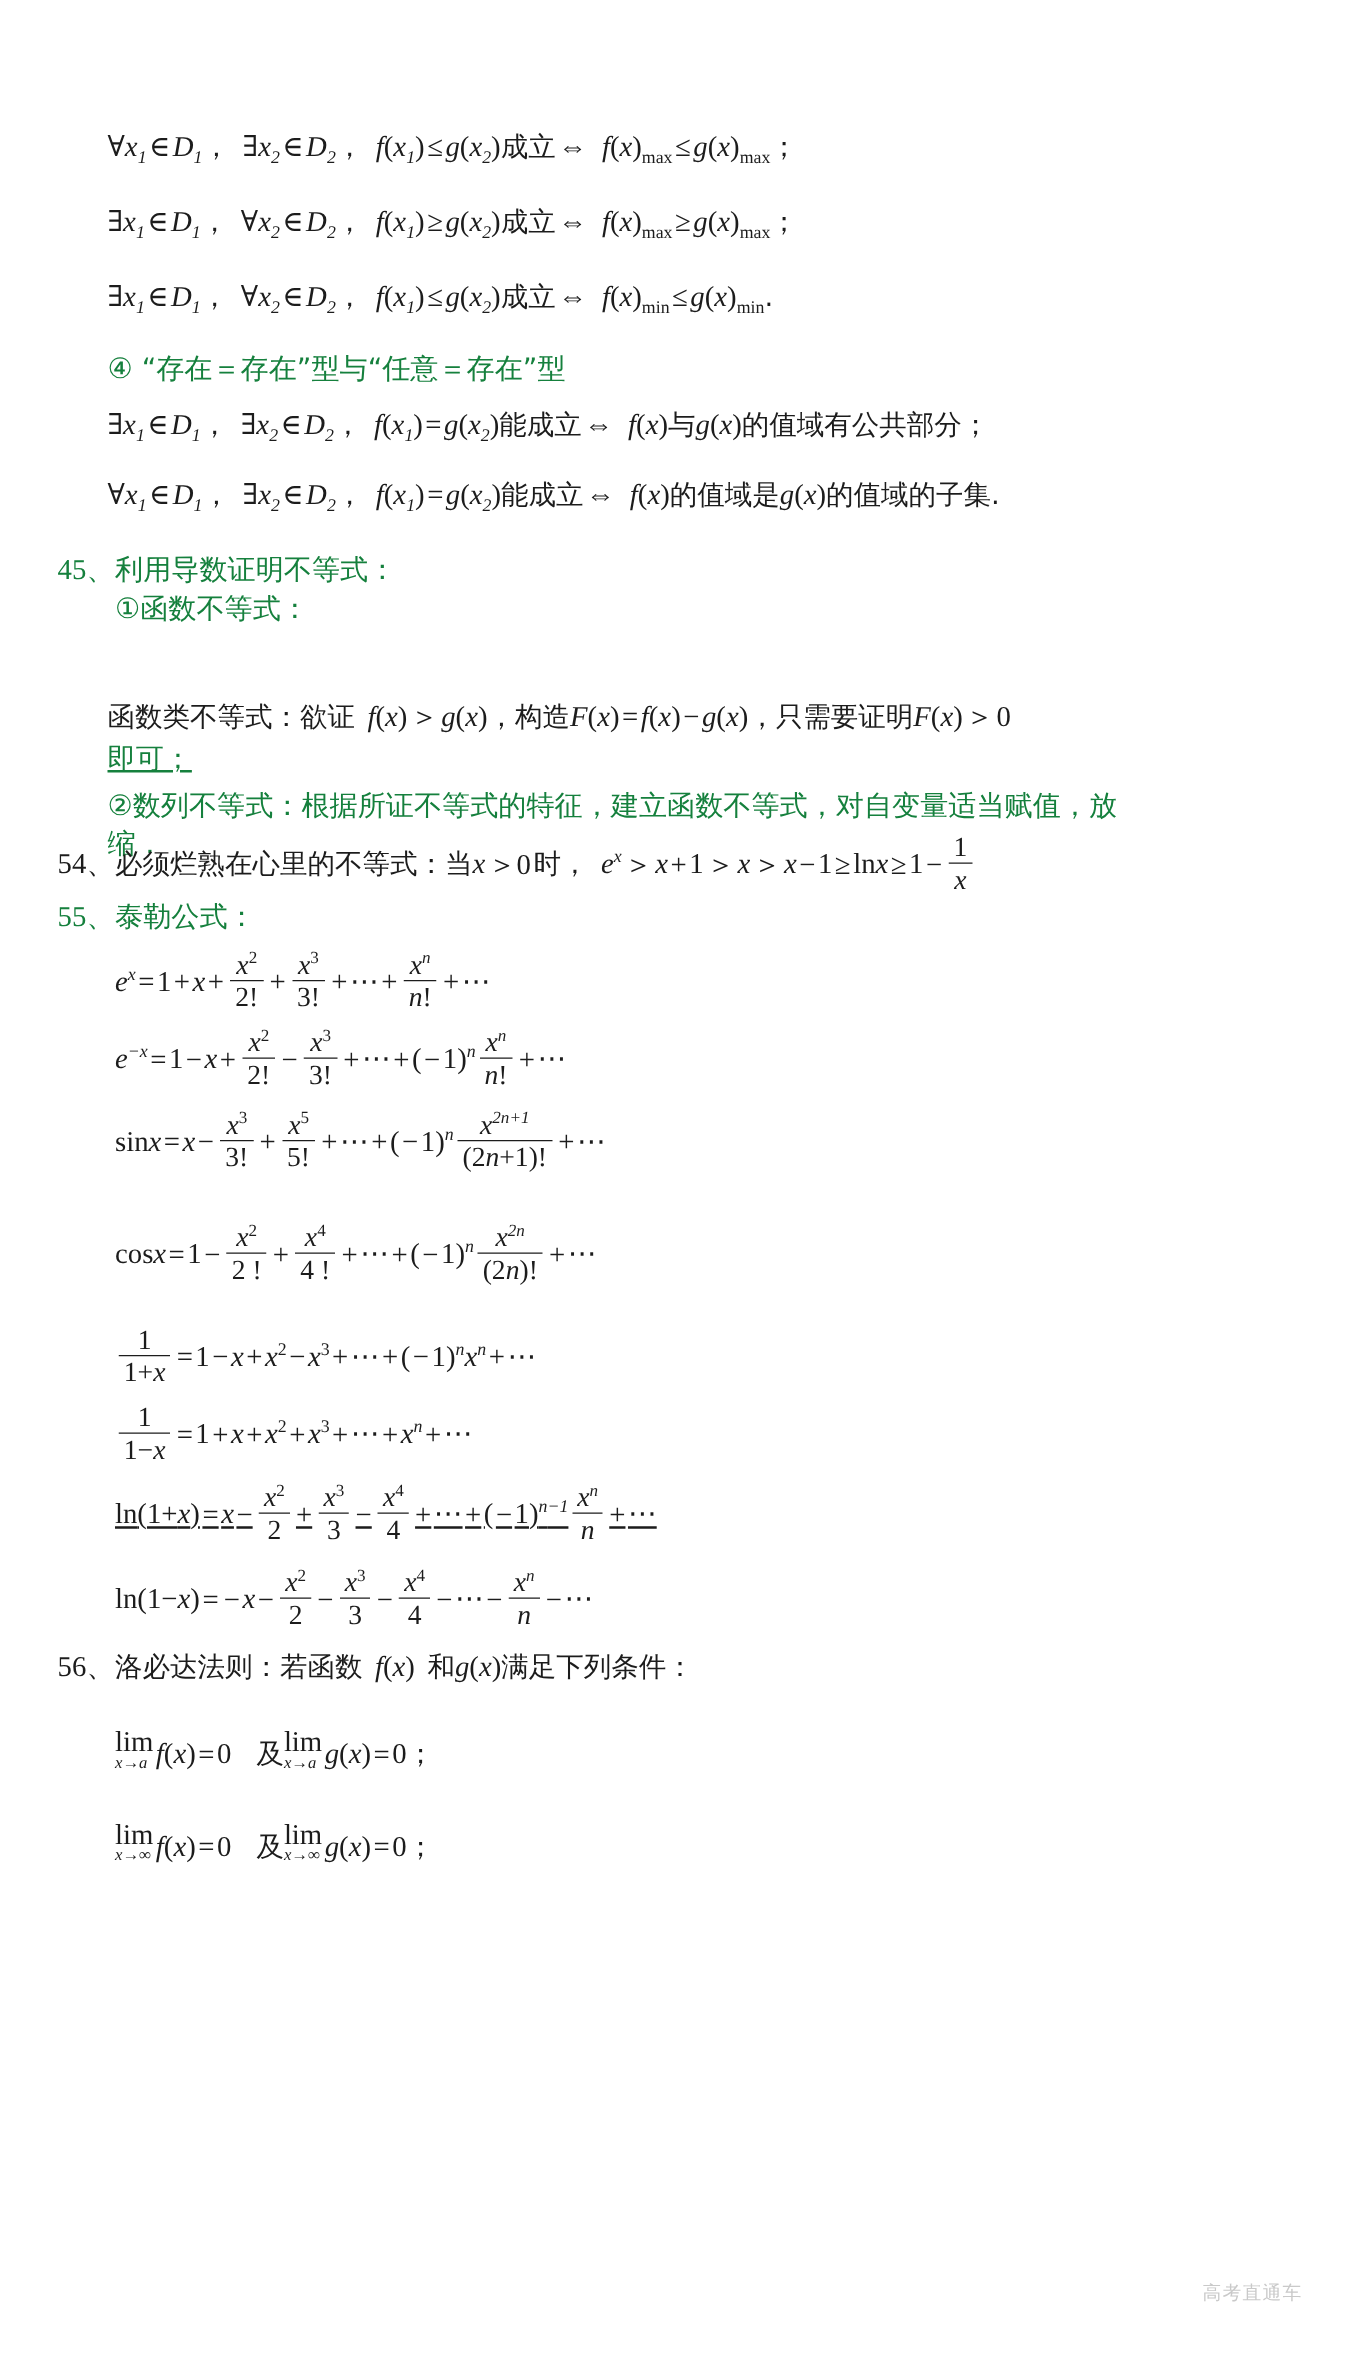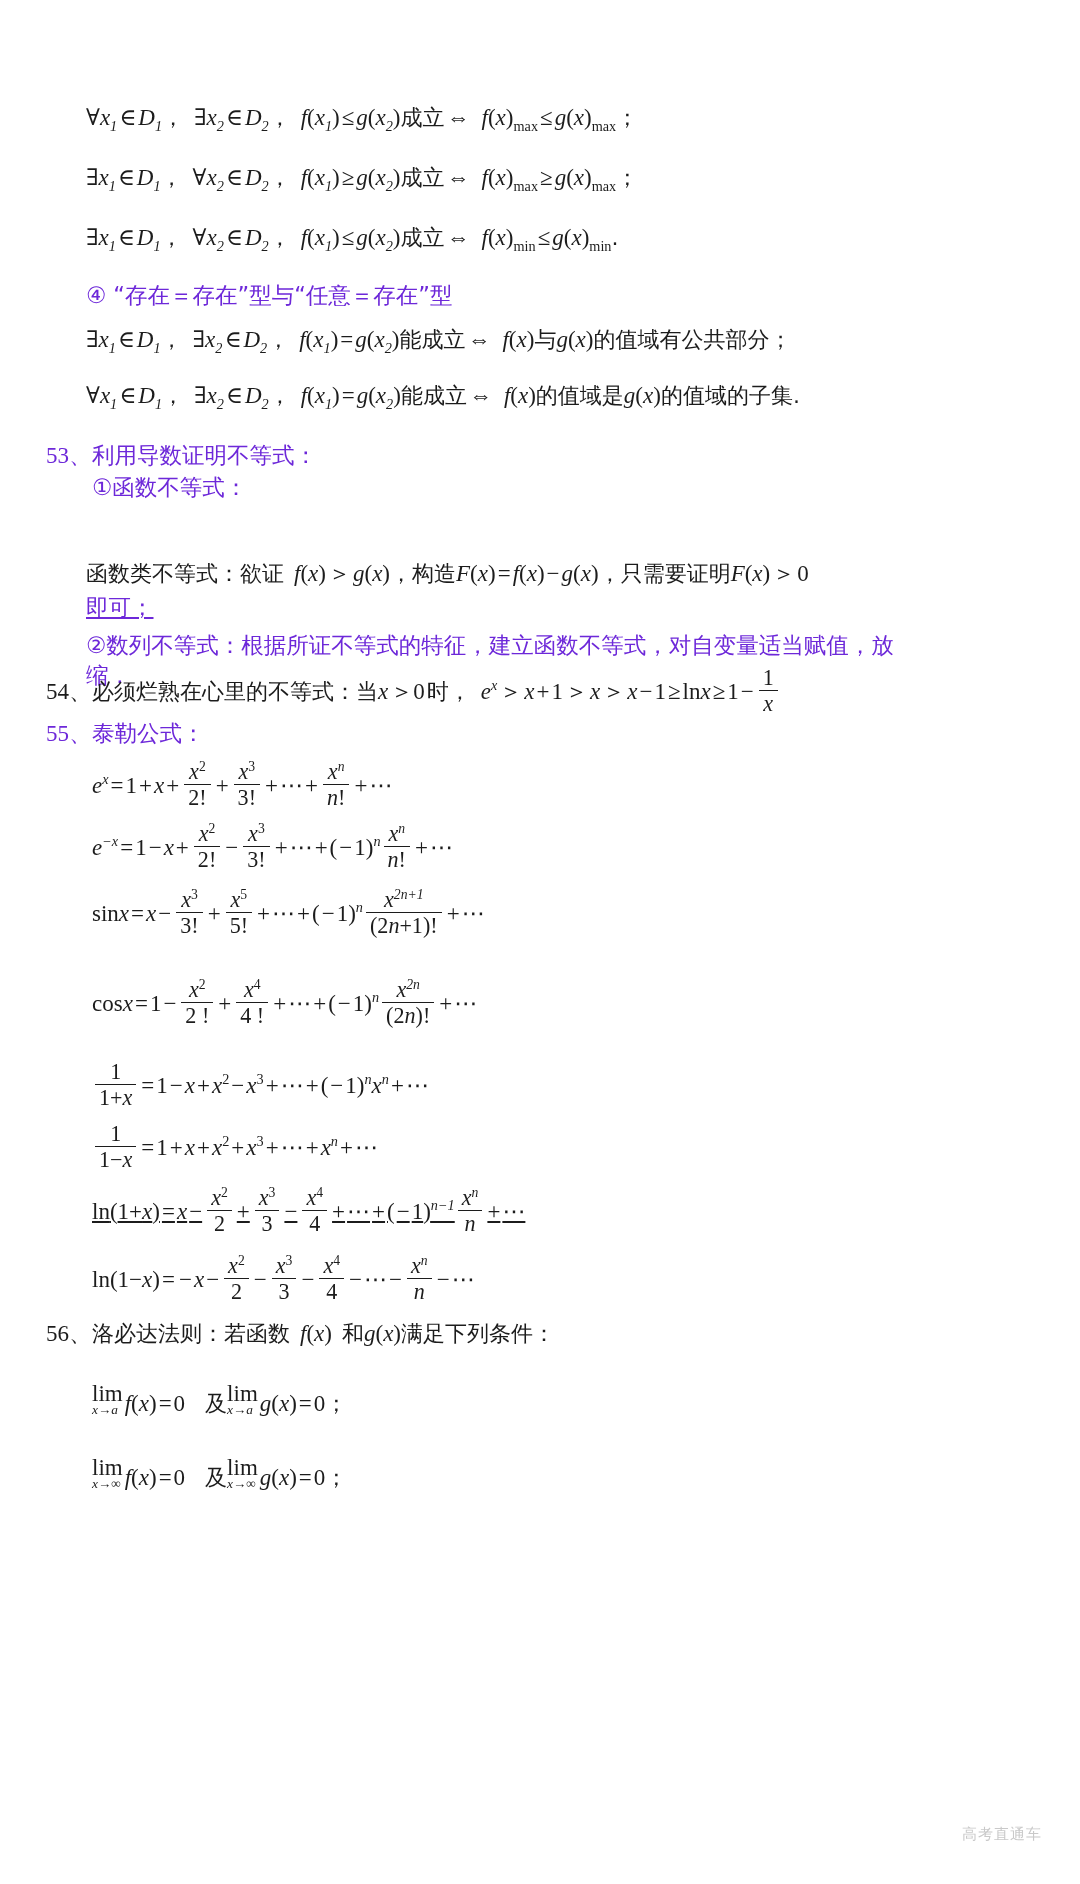--- a/index.html
+++ b/index.html
@@ -34,21 +34,21 @@
     font-family: "Liberation Serif", "DejaVu Serif", serif;
     font-size: 23px;
     font-style: italic;
     color: #1c1c1c;
     white-space: nowrap;
     line-height: 1.0;
   }
   .textline {
     font-family: "DejaVu Sans", "Liberation Sans", sans-serif;
     font-size: 22.5px;
-    color: #6d28d9;
+    color: #15803d;
     line-height: 1.35;
   }
   .upright { font-style: normal; }
   .cn {
     font-family: "DejaVu Sans", "Liberation Sans", sans-serif;
     font-style: normal;
     font-size: 22px;
   }
   .num-label {
     font-family: "Liberation Serif", "DejaVu Serif", serif;
@@ -166,21 +166,21 @@
 
     <div class="mathline r5">
       <span>∃</span><span>x</span><sub>1</sub><span class="op">∈</span><span>D</span><sub>1</sub><span class="cn">，</span><span class="spc"></span><span>∃</span><span>x</span><sub>2</sub><span class="op">∈</span><span>D</span><sub>2</sub><span class="cn">，</span><span class="spc"></span><span>f</span><span class="paren">(</span><span>x</span><sub>1</sub><span class="paren">)</span><span class="op">=</span><span>g</span><span class="paren">(</span><span>x</span><sub>2</sub><span class="paren">)</span><span class="cn">能成立</span><span class="op">⇔</span><span class="spc"></span><span>f</span><span class="paren">(</span><span>x</span><span class="paren">)</span><span class="cn">与</span><span>g</span><span class="paren">(</span><span>x</span><span class="paren">)</span><span class="cn">的值域有公共部分；</span>
     </div>
 
     <div class="mathline r6">
       <span>∀</span><span>x</span><sub>1</sub><span class="op">∈</span><span>D</span><sub>1</sub><span class="cn">，</span><span class="spc"></span><span>∃</span><span>x</span><sub>2</sub><span class="op">∈</span><span>D</span><sub>2</sub><span class="cn">，</span><span class="spc"></span><span>f</span><span class="paren">(</span><span>x</span><sub>1</sub><span class="paren">)</span><span class="op">=</span><span>g</span><span class="paren">(</span><span>x</span><sub>2</sub><span class="paren">)</span><span class="cn">能成立</span><span class="op">⇔</span><span class="spc"></span><span>f</span><span class="paren">(</span><span>x</span><span class="paren">)</span><span class="cn">的值域是</span><span>g</span><span class="paren">(</span><span>x</span><span class="paren">)</span><span class="cn">的值域的子集.</span>
     </div>
 
     <div class="textline sec53">
-      <span class="num-label">53、</span><span>利用导数证明不等式：</span>
+      <span class="num-label">45、</span><span>利用导数证明不等式：</span>
     </div>
     <div class="textline sec53-a">①函数不等式：</div>
 
     <div class="mathline sec53-c">
       <span class="cn">函数类不等式：欲证</span><span class="spc"></span><span>f</span><span class="paren">(</span><span>x</span><span class="paren">)</span><span class="op">＞</span><span>g</span><span class="paren">(</span><span>x</span><span class="paren">)</span><span class="cn">，构造</span><span>F</span><span class="paren">(</span><span>x</span><span class="paren">)</span><span class="op">=</span><span>f</span><span class="paren">(</span><span>x</span><span class="paren">)</span><span class="op">−</span><span>g</span><span class="paren">(</span><span>x</span><span class="paren">)</span><span class="cn">，只需要证明</span><span>F</span><span class="paren">(</span><span>x</span><span class="paren">)</span><span class="op">＞</span><span class="upright">0</span>
     </div>
 
     <div class="textline sec53-d">即可；</div>
     <div class="textline sec53-e" style="width:830px;">②数列不等式：根据所证不等式的特征，建立函数不等式，对自变量适当赋值，放缩．</div>
 

